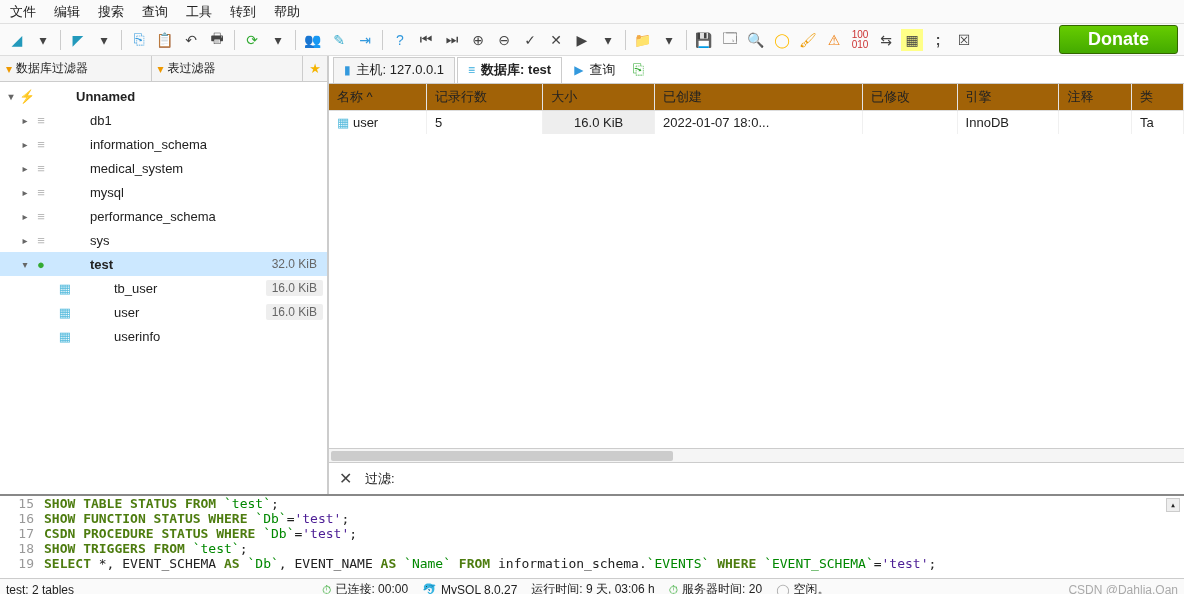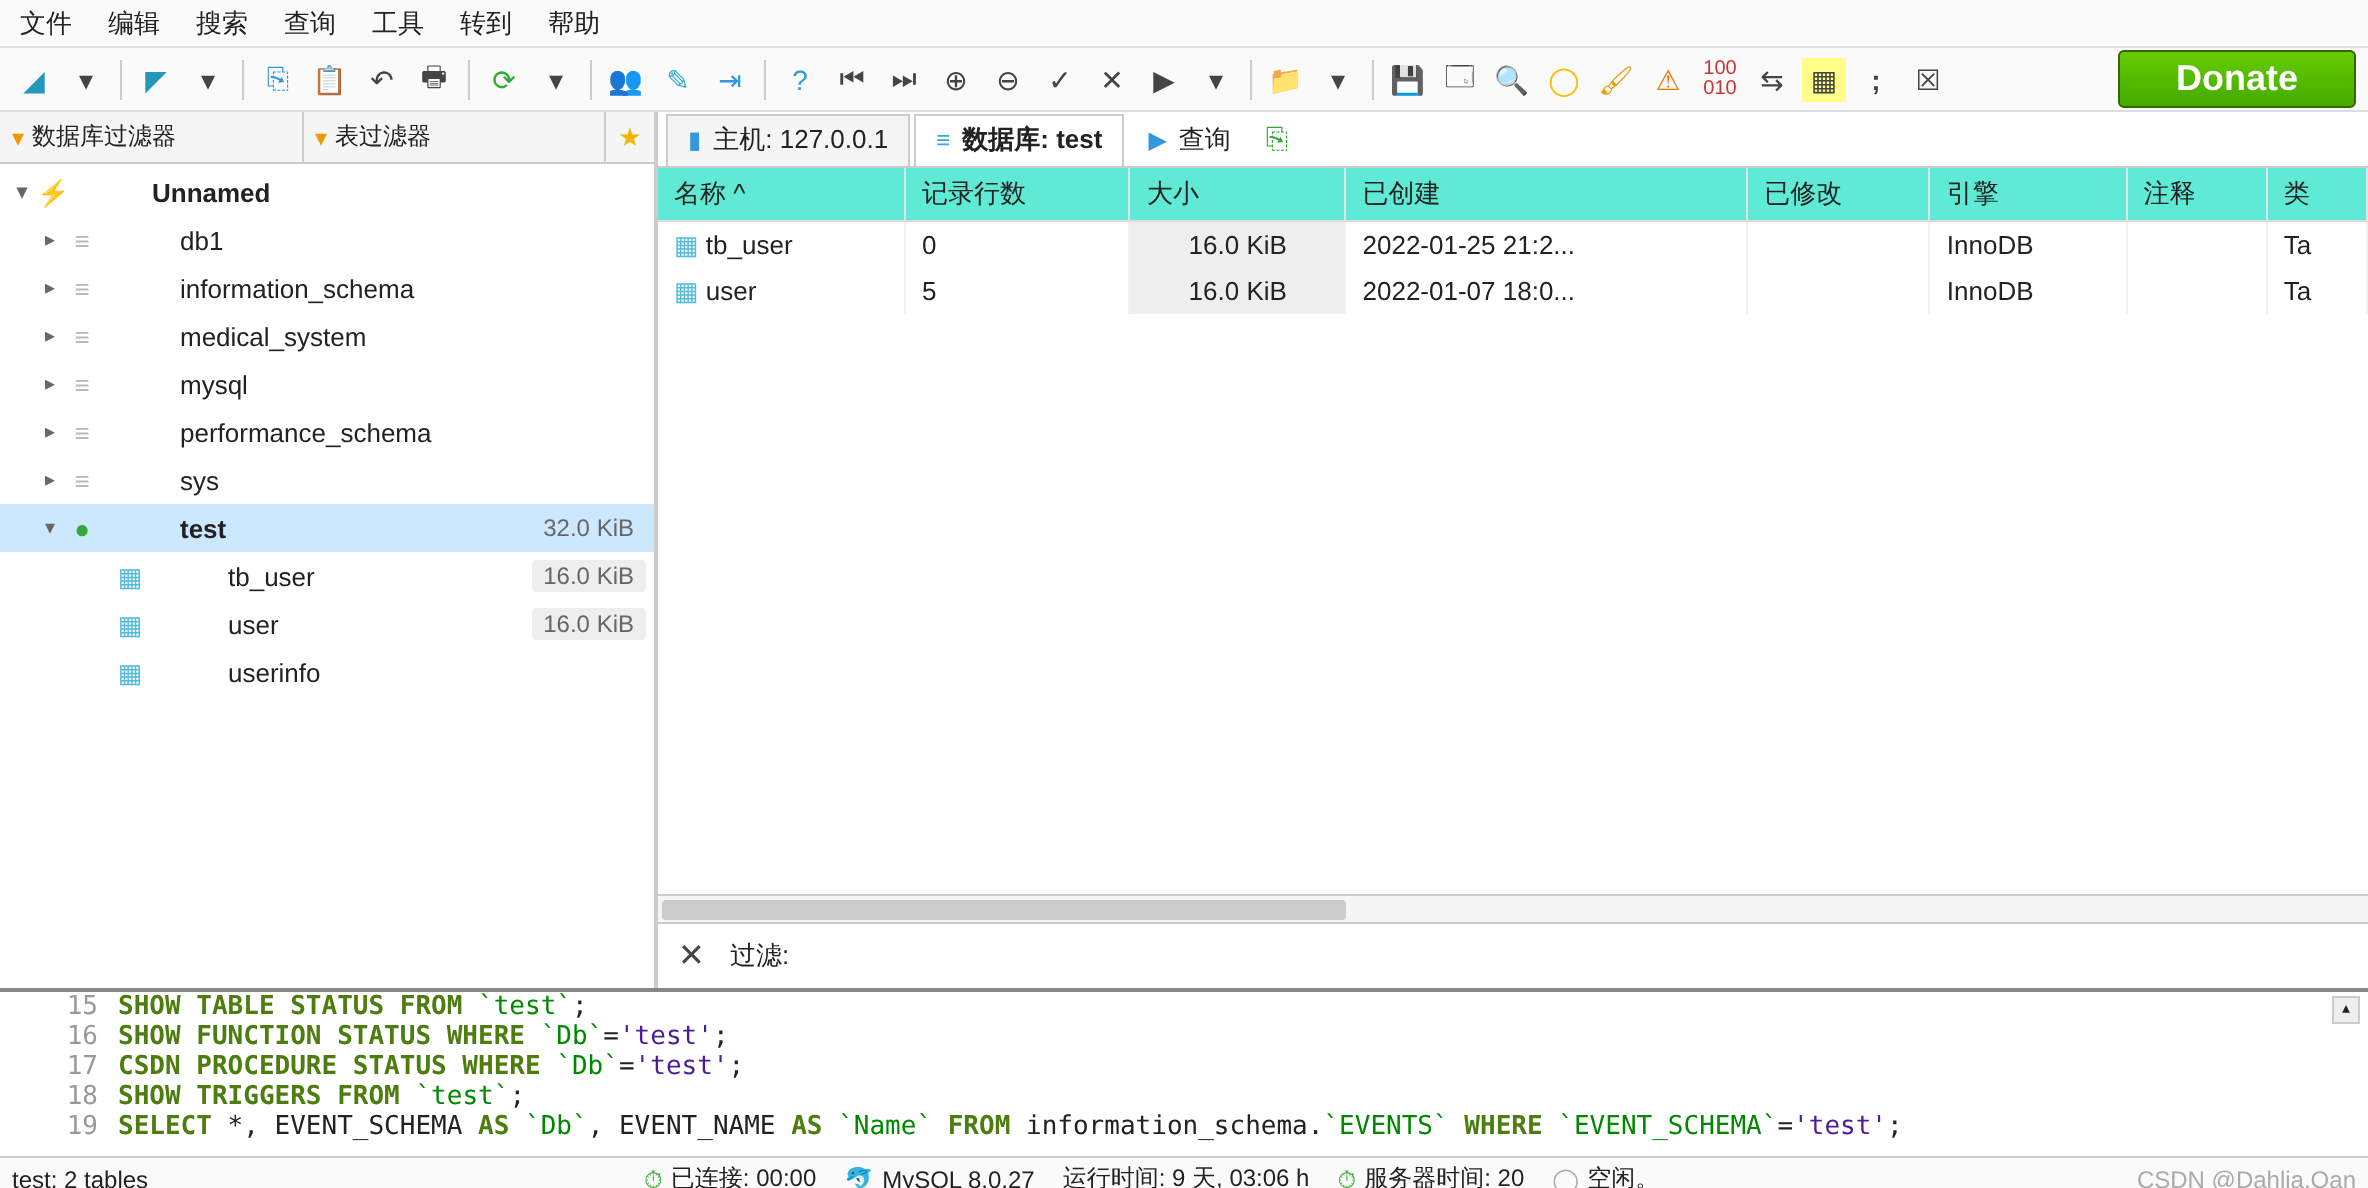--- a/index.html
+++ b/index.html
@@ -26,30 +26,30 @@
 .tree-item.l1 { padding-left: 18px; }
 .tree-item.l2 { padding-left: 42px; }
 .size-box { background:#eee; padding:1px 6px; border-radius:2px;}
 .content { flex: 1; display: flex; flex-direction: column; border-left: 1px solid #ccc; }
 .tabbar { display: flex; align-items: center; height: 28px; border-bottom: 1px solid #ccc; gap: 0; padding-left: 4px; }
 .tab { display: flex; align-items: center; gap: 6px; padding: 0 10px; height: 26px; border: 1px solid #ccc; border-bottom: none; margin-right: 2px; background: #f5f5f5; cursor: default; }
 .tab.active { background: #fff; font-weight: bold; }
 .tab .ticon { font-size: 12px; }
 .tableview { flex: 1; overflow: auto; position: relative; }
 table { width: 100%; border-collapse: collapse; font-size: 13px; }
-th { text-align: left; font-weight: normal; padding: 4px 8px; border-right: 1px solid #e4e4e4; border-bottom: 1px solid #ddd; background: #5eead4; }
+th { text-align: left; font-weight: normal; padding: 4px 8px; border-right: 1px solid #e4e4e4; border-bottom: 1px solid #ddd; background: #a16207; }
 td { padding: 4px 8px; border-right: 1px solid #f0f0f0; }
 .sizecell { background: #eee; text-align: center; }
 .scrollh { height: 14px; border-top: 1px solid #ccc; background: #f5f5f5; position: relative; }
 .scrollh::after { content:""; position:absolute; left:2px; width:40%; height:10px; top:2px; background:#ccc; border-radius:2px;}
 .filterbar { display: flex; align-items: center; gap: 8px; padding: 6px 10px; border-top: 1px solid #ccc;}
 .filterbar input { flex: 1; padding: 2px 6px; border: 1px solid #aaa; font-size: 13px; }
 .close-x { font-size: 16px; color: #444; cursor: pointer; width:18px;}
 .sqlpane { border-top: 2px solid #888; height: 84px; overflow: auto; font-family: Consolas, monospace; font-size: 13px; position: relative; }
-.sqlline { display: flex; margin-left: 15px; }
+.sqlline { display: flex; }
 .lineno { width: 44px; text-align: right; color: #999; padding-right: 10px; user-select: none; }
 .code { white-space: pre; }
 .kw { color: #4d7c0f; font-weight: bold; }
 .id { color: #080; }
 .str { color: #4c1d95; }
 .statusbar { display: flex; align-items: center; height: 22px; border-top: 1px solid #ccc; font-size: 12px; padding: 0 6px; gap: 14px; background: #fafafa; }
 .statusbar .cell { display:flex; align-items:center; gap:4px; }
 .scrollup { position:absolute; right:4px; top:2px; width:14px; height:14px; background:#eee; border:1px solid #ccc; font-size:10px; line-height:12px; text-align:center;}
 </style>
 </head>
@@ -216,30 +216,20 @@
               <th>大小</th>
               <th>已创建</th>
               <th>已修改</th>
               <th>引擎</th>
               <th>注释</th>
               <th>类</th>
             </tr>
           </thead>
         <tbody id="tbody">
             <tr>
-    <td><span style="color:#5bd">▦</span> tb_user</td>
-    <td>0</td>
-    <td class="sizecell">16.0 KiB</td>
-    <td>2022-01-25 21:2...</td>
-              <td></td>
-              <td>InnoDB</td>
-              <td></td>
-              <td>Ta</td>
-  </tr>
-            <tr>
     <td><span style="color:#5bd">▦</span> user</td>
     <td>5</td>
     <td class="sizecell">16.0 KiB</td>
     <td>2022-01-07 18:0...</td>
               <td></td>
               <td>InnoDB</td>
               <td></td>
               <td>Ta</td>
   </tr>
           </tbody>

